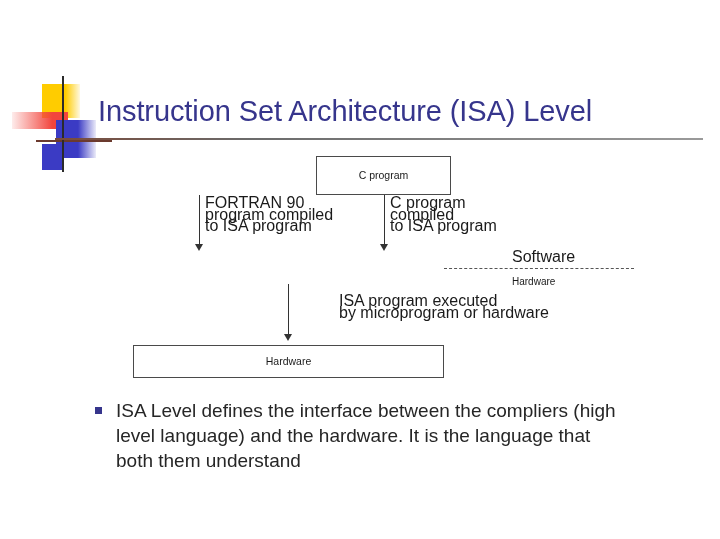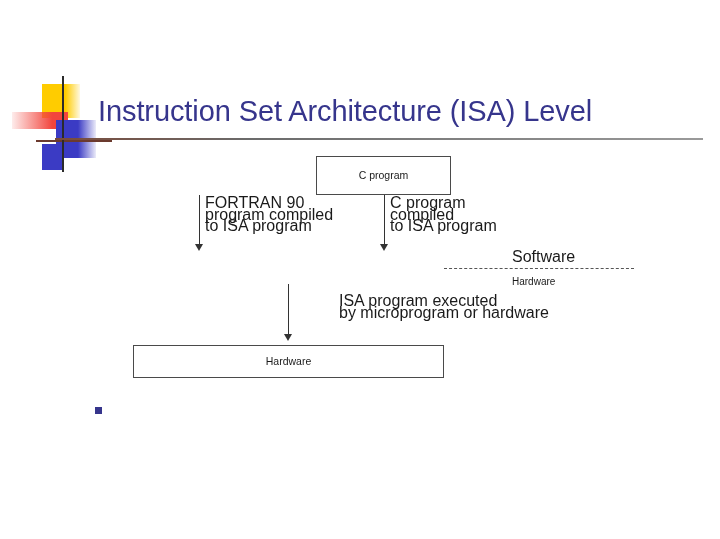--- a/index.html
+++ b/index.html
@@ -242,16 +242,17 @@
 by microprogram or hardware</div>
 
     <div id="divider"></div>
     <div id="lbl-software">Software</div>
     <div id="lbl-hardware">Hardware</div>
   </div>
 
   <div id="body-list">
     <div class="bullet-row">
       <div class="bullet-marker"></div>
+      <div class="bullet-text">ISA Level defines the interface between the compliers (high level language) and the hardware. It is the language that both them understand</div>
     </div>
   </div>
 
 </div>
 
 </body></html>

